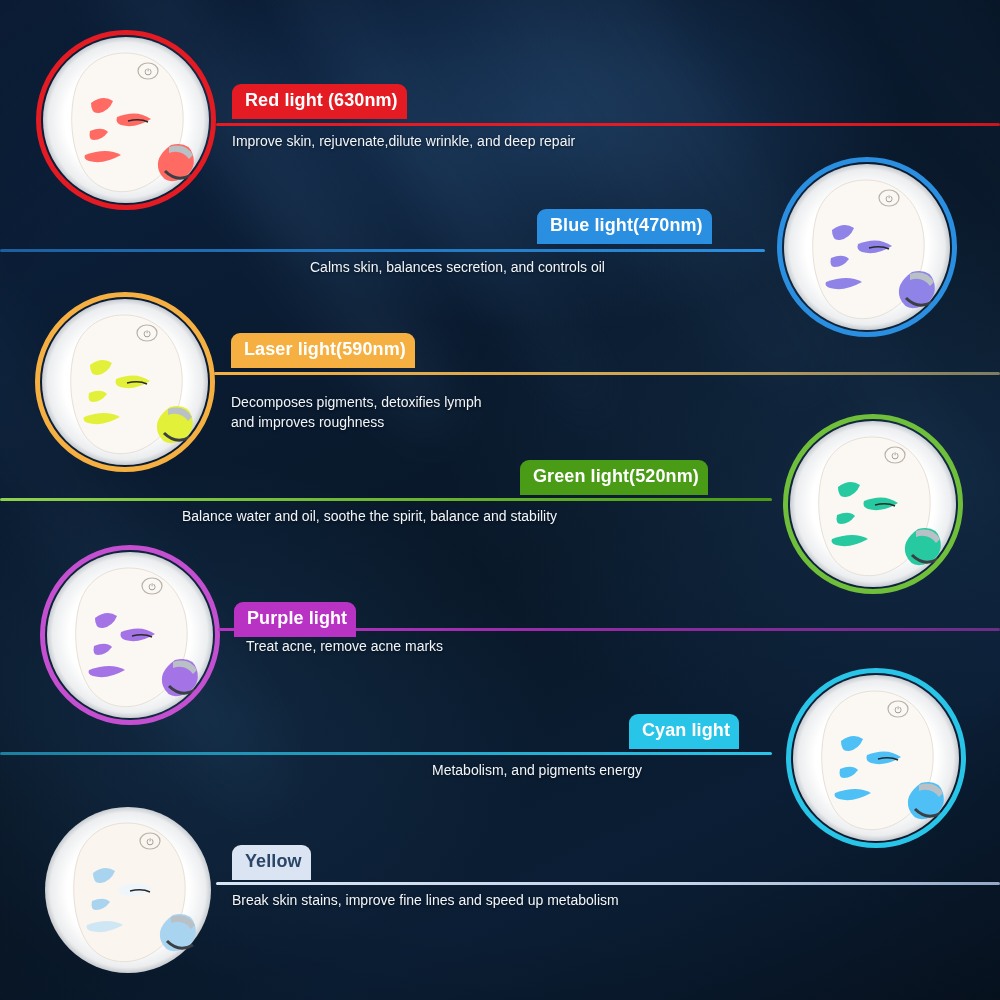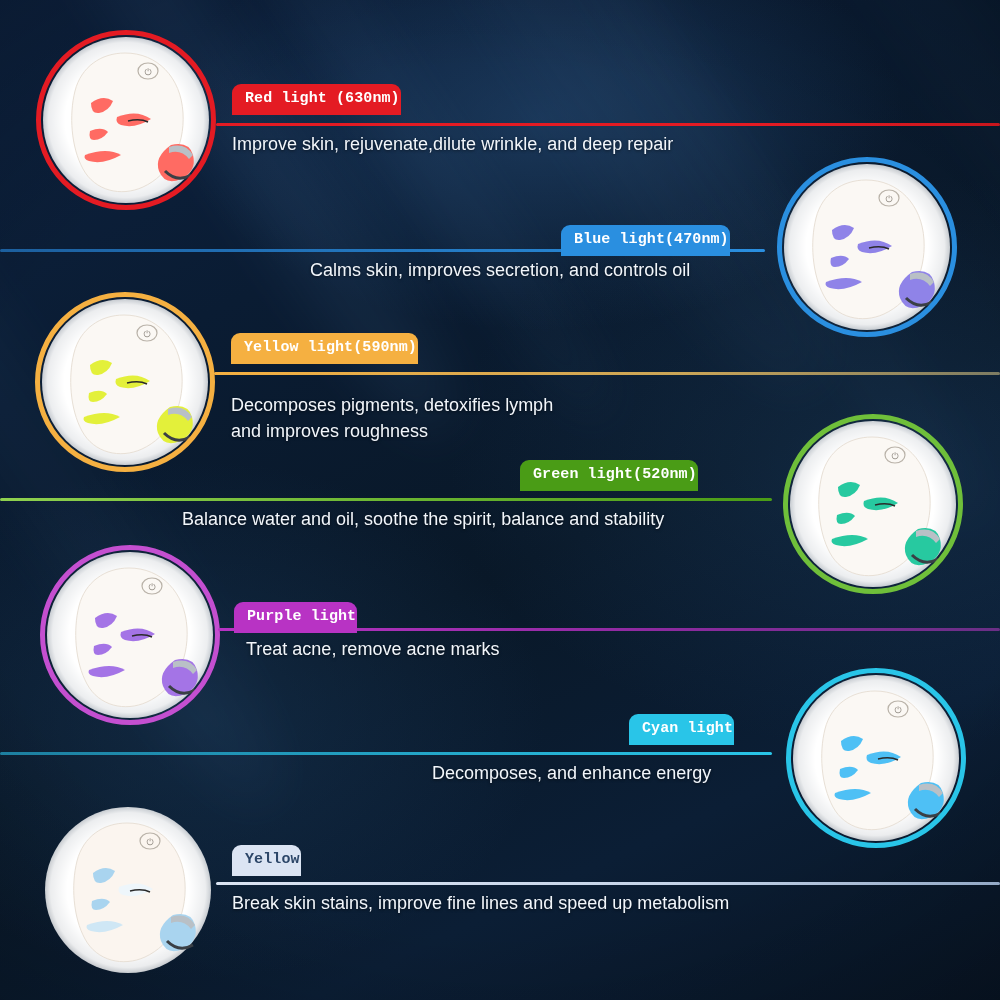--- a/index.html
+++ b/index.html
@@ -40,34 +40,33 @@
   .row { position:absolute; left:0; width:1000px; }
 
   .accent-line {
     position:absolute; height:3px; border-radius:2px;
   }
 
   .badge {
     position:absolute;
     display:inline-block;
     color:#ffffff;
-    font-size:15px;
+    font-size:18px;
     font-weight:700;
     letter-spacing:.1px;
-    padding:6px 1px 8px 13px;
+    padding:6px 9px 8px 13px;
     border-radius:9px 9px 0 0;
     white-space:nowrap;
     line-height:1.15;
-    font-family:Liberation Mono, monospace;
   }
 
   .desc {
     position:absolute;
     color:#f2f6fb;
-    font-size:18px;
+    font-size:14px;
     line-height:1.45;
     text-shadow:0 1px 3px rgba(0,0,0,.55);
     white-space:pre-line;
   }
 
   
   .maskwrap { position:absolute; width:180px; height:180px; }
   .ring {
     position:absolute; inset:0; border-radius:50%;
     border:5px solid transparent;
@@ -138,22 +137,22 @@
             <path d="M20 104 q22 -8 36 0 q-18 10 -32 6 q-6 -2 -4 -6 Z" fill="#8f83e8"></path>
             <path d="M106 94 q18 -4 22 10 q4 16 -12 24 q-16 7 -22 -8 q-5 -14 12 -26 Z" fill="#8f83e8"></path>
             <path d="M104 96 q16 -5 24 8 l-4 4 q-8 -10 -20 -6 Z" fill="#b9c0c6"></path>
             <path d="M100 120 q12 12 26 4" stroke="#3a3f45" stroke-width="3" fill="none"></path>
           </g>
         </svg>
       </div>
       <div class="ring" style="border-color:#2a8fe0;"></div>
     </div>
     <div class="accent-line" style="left:0; width:765px; top:249px; background:linear-gradient(90deg,#1c5f9e,#2a8fe0);"></div>
-    <div class="badge" style="left:537px; top:225px; background:#2a8fe0;margin-left:24px;">Blue light(470nm)</div>
-    <div class="desc" style="left:310px; top:257px;">Calms skin, improves secretion, and controls oil</div>
+    <div class="badge" style="left:537px; top:209px; background:#2a8fe0;">Blue light(470nm)</div>
+    <div class="desc" style="left:310px; top:257px;">Calms skin, balances secretion, and controls oil</div>
   </div>
 
   <div class="row">
     <div class="maskwrap" style="left:35px; top:292px;">
       <div class="glow"></div>
       <div class="face">
         <svg viewBox="0 0 166 166" width="166" height="166">
           <g transform="translate(22,14)">
             <path d="M60 2 C92 2 116 26 118 62 C120 96 104 124 78 136 C56 146 30 140 18 118 C6 96 4 64 10 40 C16 16 36 2 60 2 Z" fill="#fbf8f4" stroke="#e8e0d6" stroke-width="1"></path>
             <ellipse cx="83" cy="20" rx="10" ry="8" fill="none" stroke="#b9b2a8" stroke-width="1.2"></ellipse>
@@ -165,21 +164,21 @@
             <path d="M20 104 q22 -8 36 0 q-18 10 -32 6 q-6 -2 -4 -6 Z" fill="#e3f03a"></path>
             <path d="M106 94 q18 -4 22 10 q4 16 -12 24 q-16 7 -22 -8 q-5 -14 12 -26 Z" fill="#e3f03a"></path>
             <path d="M104 96 q16 -5 24 8 l-4 4 q-8 -10 -20 -6 Z" fill="#b9c0c6"></path>
             <path d="M100 120 q12 12 26 4" stroke="#3a3f45" stroke-width="3" fill="none"></path>
           </g>
         </svg>
       </div>
       <div class="ring" style="border-color:#f5b041;"></div>
     </div>
     <div class="accent-line" style="left:214px; right:0; top:372px; background:linear-gradient(90deg,#f5b041,#caa557 60%,#7d7c63);"></div>
-    <div class="badge" style="left:231px; top:333px; background:#f5b041;">Yellow light(590nm)</div>
+    <div class="badge" style="left:231px; top:333px; background:#f5b041;">Laser light(590nm)</div>
     <div class="desc" style="left:231px; top:392px;">Decomposes pigments, detoxifies lymph
 and improves roughness</div>
   </div>
 
   <div class="row">
     <div class="maskwrap" style="left:783px; top:414px;">
       <div class="glow"></div>
       <div class="face">
         <svg viewBox="0 0 166 166" width="166" height="166">
           <g transform="translate(22,14)">
@@ -248,21 +247,21 @@
             <path d="M106 94 q18 -4 22 10 q4 16 -12 24 q-16 7 -22 -8 q-5 -14 12 -26 Z" fill="#4ec0f5"></path>
             <path d="M104 96 q16 -5 24 8 l-4 4 q-8 -10 -20 -6 Z" fill="#b9c0c6"></path>
             <path d="M100 120 q12 12 26 4" stroke="#3a3f45" stroke-width="3" fill="none"></path>
           </g>
         </svg>
       </div>
       <div class="ring" style="border-color:#29c5e8;"></div>
     </div>
     <div class="accent-line" style="left:0; width:772px; top:752px; background:linear-gradient(90deg,#1d7fa0,#29c5e8);"></div>
     <div class="badge" style="left:629px; top:714px; background:#29c5e8;">Cyan light</div>
-    <div class="desc" style="left:432px; top:760px;">Decomposes, and enhance energy</div>
+    <div class="desc" style="left:432px; top:760px;">Metabolism, and pigments energy</div>
   </div>
 
   <div class="row">
     <div class="maskwrap" style="left:38px; top:800px;">
       <div class="glow"></div>
       <div class="face">
         <svg viewBox="0 0 166 166" width="166" height="166">
           <g transform="translate(22,14)">
             <path d="M60 2 C92 2 116 26 118 62 C120 96 104 124 78 136 C56 146 30 140 18 118 C6 96 4 64 10 40 C16 16 36 2 60 2 Z" fill="#fbf5ef" stroke="#e8e0d6" stroke-width="1"></path>
             <ellipse cx="83" cy="20" rx="10" ry="8" fill="none" stroke="#b9b2a8" stroke-width="1.2"></ellipse>

